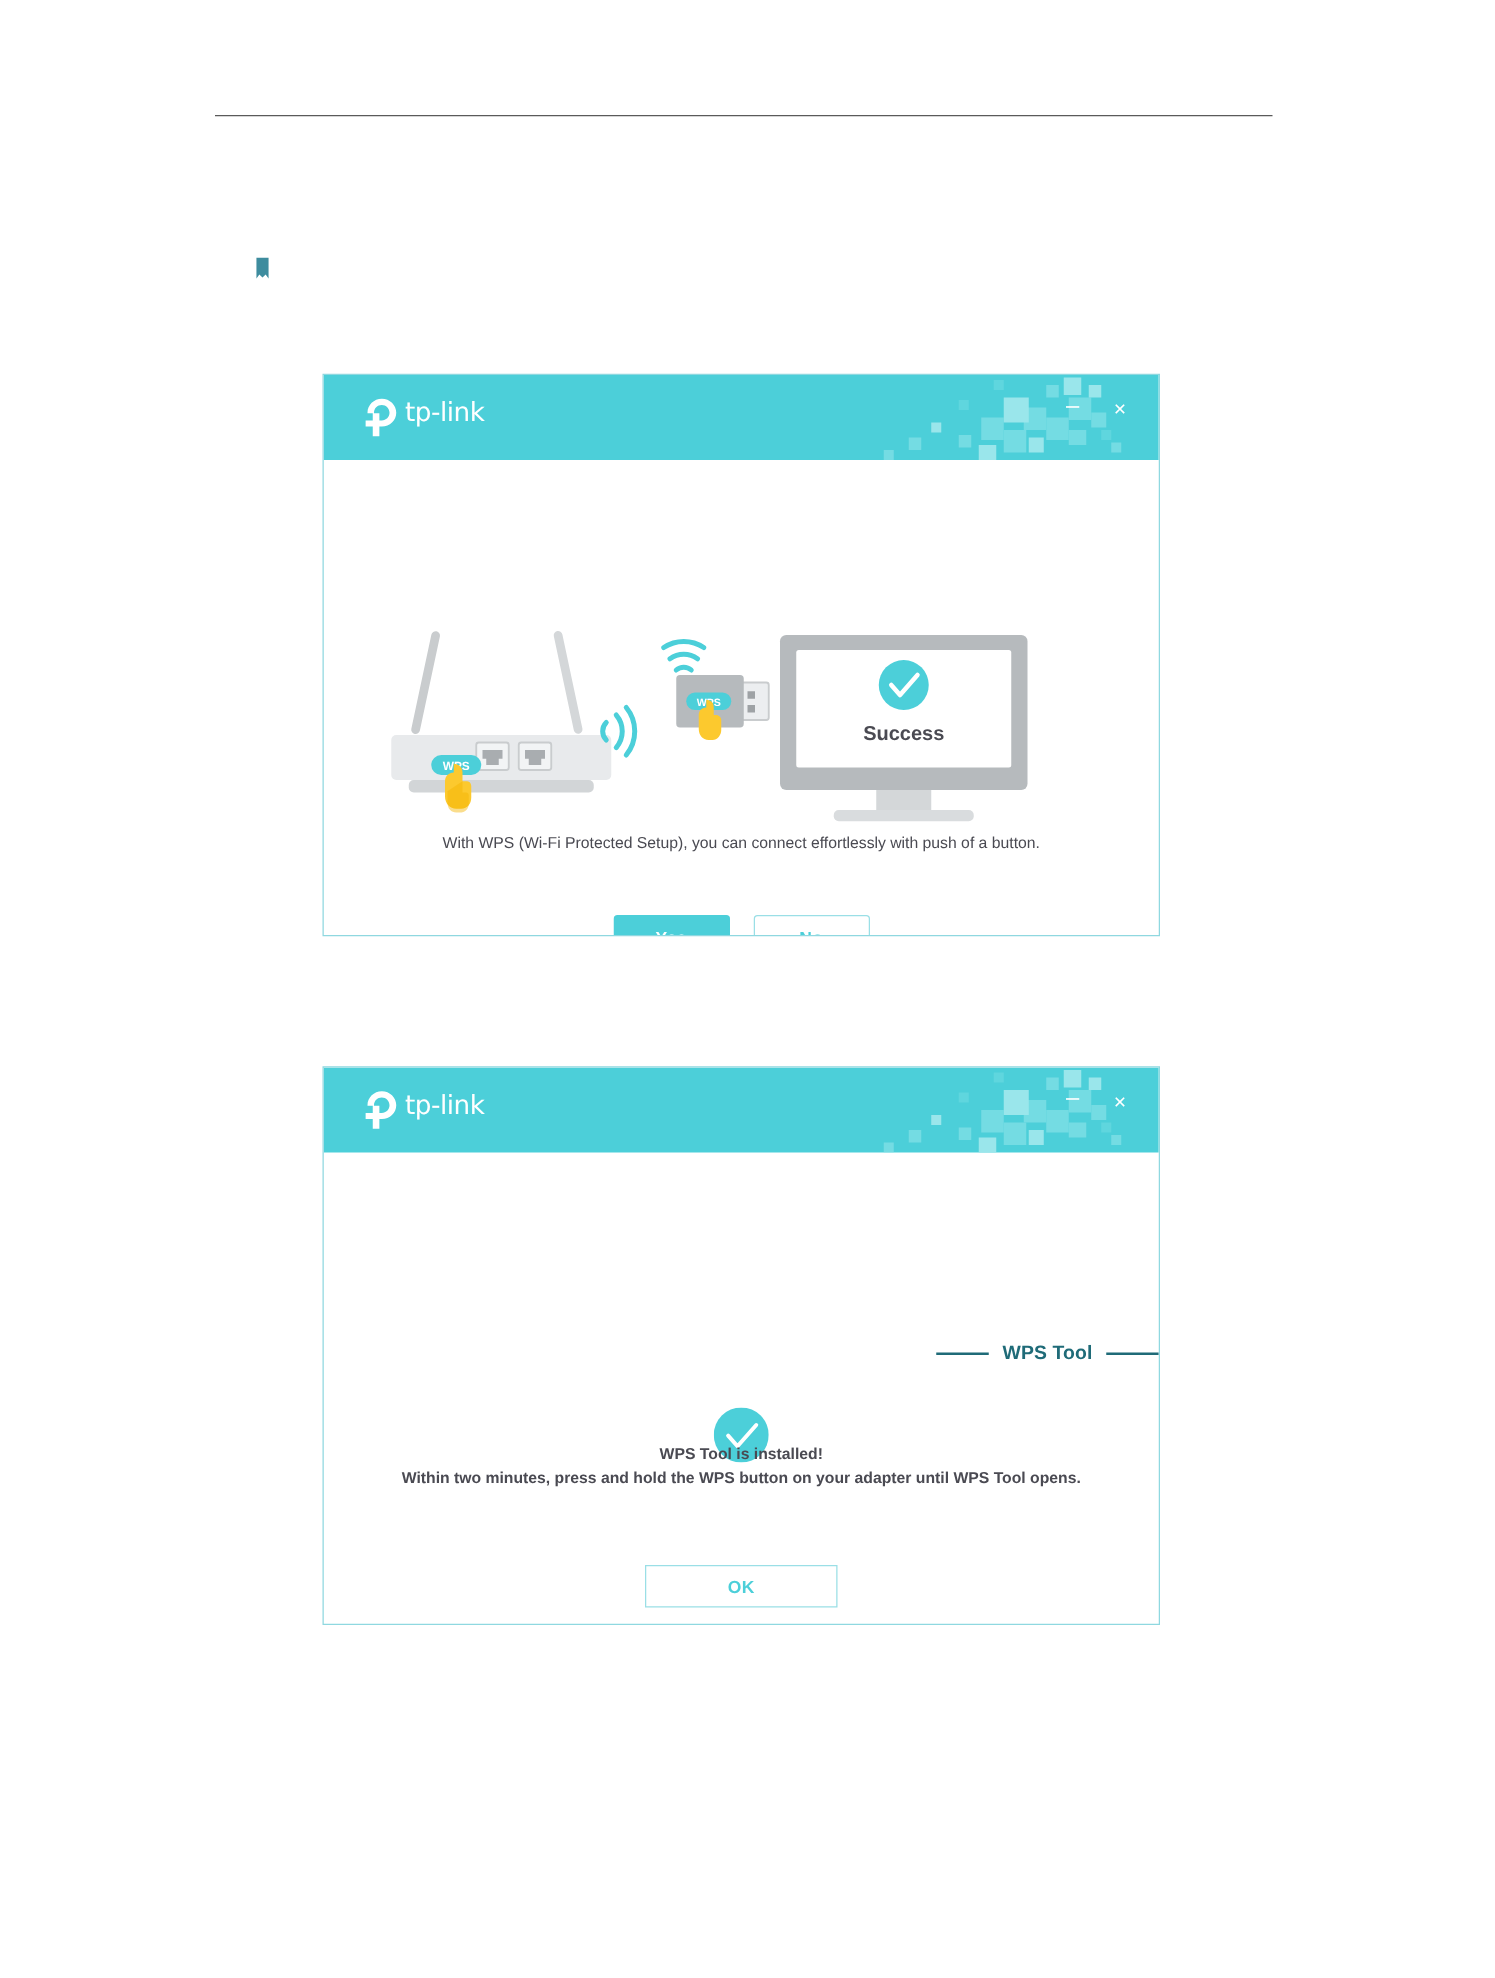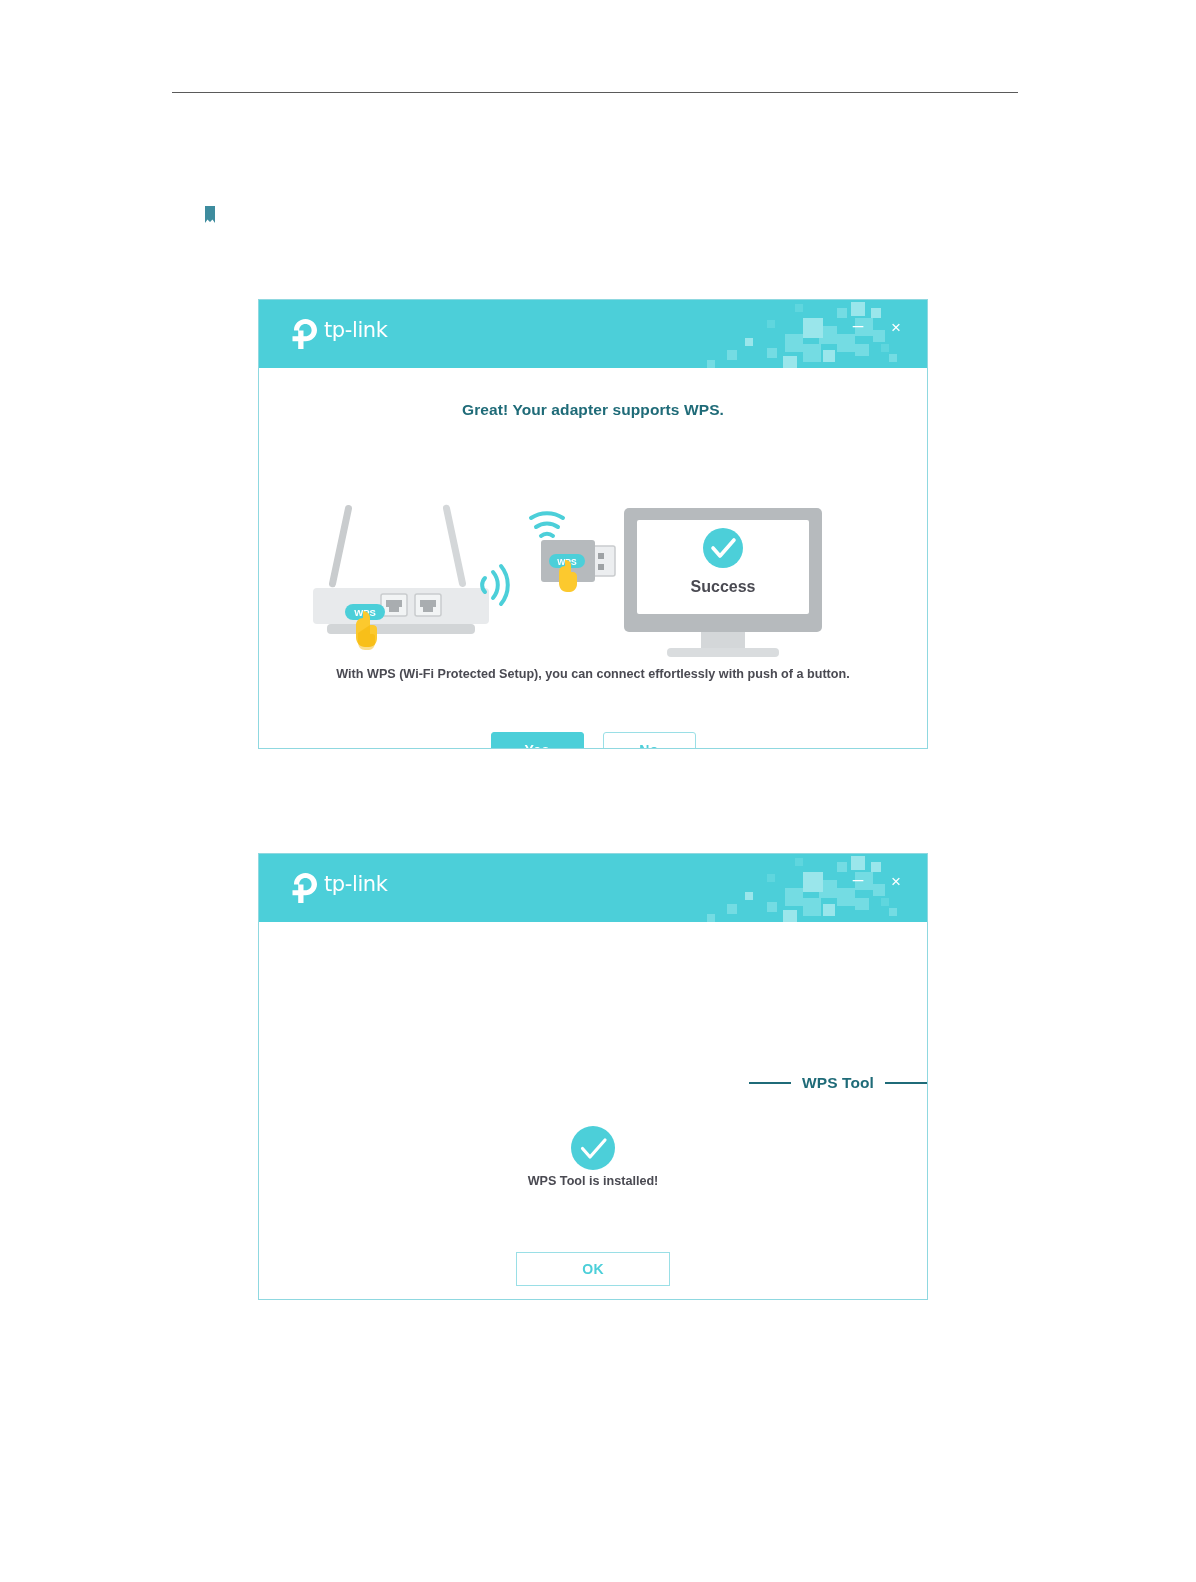--- a/index.html
+++ b/index.html
@@ -111,21 +111,21 @@
     height: 162px;
   }
 
   .desc {
     position: absolute;
     left: 0;
     top: 297px;
     width: 100%;
     text-align: center;
     font-size: 12.6px;
-    font-weight: bold;
+    font-weight: normal;
     color: #4a4a52;
     line-height: 18.5px;
   }
 
   .btn-row {
     position: absolute;
     left: 0;
     top: 364px;
     width: 100%;
     display: flex;
@@ -173,21 +173,21 @@
     left: 50%;
     transform: translateX(-50%);
     top: 204px;
     width: 44px;
     height: 44px;
   }
 
   .desc-2 {
     position: absolute;
     left: 0;
-    top: 250px;
+    top: 232px;
     width: 100%;
     text-align: center;
     font-size: 12.6px;
     font-weight: bold;
     color: #4a4a52;
     line-height: 18.5px;
   }
 
   .ok-wrap {
     position: absolute;
@@ -263,21 +263,20 @@
     </div>
 
     <div class="win-btns">
       <div class="win-btn min">–</div>
       <div class="win-btn">×</div>
     </div>
   </div>
 
   <div class="body-1">
 
-    <div class="headline">Great! Your adapter supports WPS.</div>
 
     <svg class="illustration" viewBox="0 0 570 162">
 
       <g>
 
         <rect x="28" y="8" width="7" height="84" rx="3.5" fill="#c9ccce" transform="rotate(12 31 50)"></rect>
         <rect x="142" y="8" width="7" height="84" rx="3.5" fill="#d4d7d9" transform="rotate(-12 145 50)"></rect>
 
         <rect x="4" y="92" width="176" height="36" rx="4" fill="#e8eaec"></rect>
 
@@ -411,19 +410,20 @@
       <span class="rule"></span>
     </div>
 
     <svg class="check-badge" viewBox="0 0 44 44">
       <circle cx="22" cy="22" r="22" fill="#4ccfd9"></circle>
       <path d="M11.5 22.5 l7.5 8.5 l15 -17" fill="none" stroke="#ffffff" stroke-width="3.2" stroke-linecap="round" stroke-linejoin="round"></path>
     </svg>
 
     <div class="desc-2">
       <div>WPS Tool is installed!</div>
+      <div>Within two minutes, press and hold the WPS button on your adapter until WPS Tool opens.</div>
     </div>
 
     <div class="ok-wrap">
       <div class="btn-ok">OK</div>
     </div>
   </div>
 </div>
 
 </body></html>

